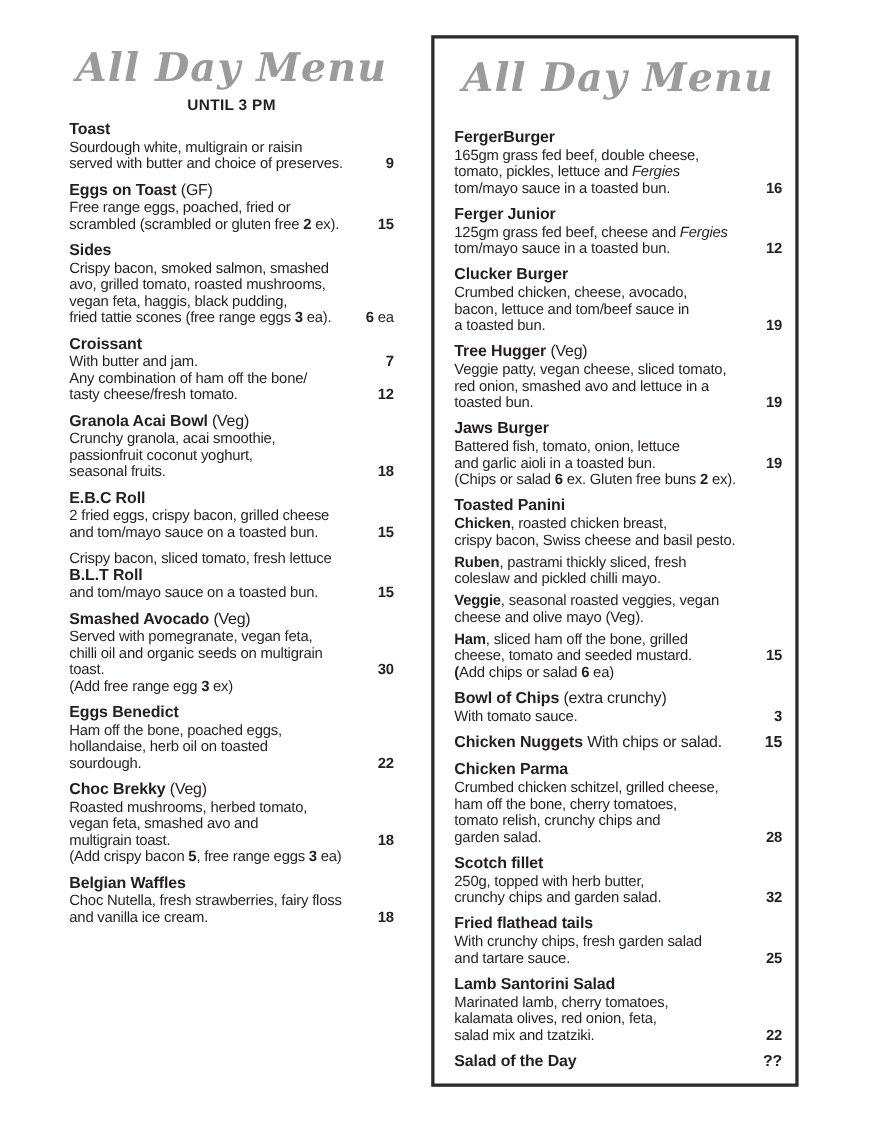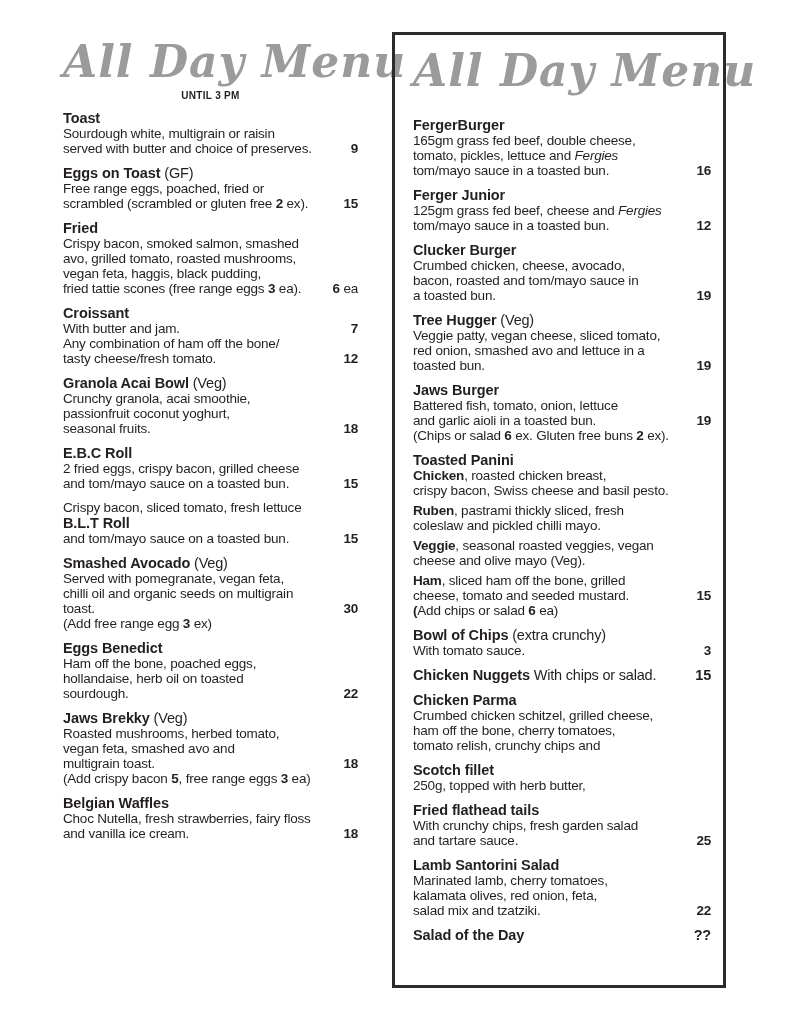--- a/index.html
+++ b/index.html
@@ -12,26 +12,26 @@
   .col { position:absolute; }
   .col-left { left:63px; top:38px; width:295px; }
   .col-right {
     left:392px; top:32px; width:334px; height:956px;
     border:3px solid #2b2b2b;
     padding:12px 12px 0 18px;
   }
   .script-title {
     font-family:"DejaVu Serif", serif;
     font-style:italic; font-weight:700;
-    color:#9b9b9b; font-size:44px; line-height:48px;
+    color:#9b9b9b; font-size:36px; line-height:48px;
     text-align:center; letter-spacing:1px;
     white-space:nowrap;
   }
   .subtitle {
-    text-align:center; font-weight:700; font-size:10px;
+    text-align:center; font-weight:700; font-size:14px;
     line-height:17px; letter-spacing:0.3px; margin-top:1px;
   }
   .col-left .items { margin-top:6px; }
   .col-right .items { margin-top:22px; }
   .menu-item { margin-bottom:9px; }
   .line {
     display:flex; align-items:baseline;
     font-size:13.5px; line-height:15px; letter-spacing:-0.2px;
   }
   .line .txt { white-space:nowrap; }
@@ -69,21 +69,21 @@
         <div class="line">
           <span class="txt">Free range eggs, poached, fried or</span>
         </div>
         <div class="line">
           <span class="txt">scrambled (scrambled or gluten free <b>2</b> ex).</span>
           <span class="price"><b>15</b></span>
         </div>
       </div>
       <div class="menu-item">
         <div class="line title-row">
-          <span class="txt"><span class="nm">Fried</span></span>
+          <span class="txt"><span class="nm">Sides</span></span>
         </div>
         <div class="line">
           <span class="txt">Crispy bacon, smoked salmon, smashed</span>
         </div>
         <div class="line">
           <span class="txt">avo, grilled tomato, roasted mushrooms,</span>
         </div>
         <div class="line">
           <span class="txt">vegan feta, haggis, black pudding,</span>
         </div>
@@ -175,21 +175,21 @@
         <div class="line">
           <span class="txt">hollandaise, herb oil on toasted</span>
         </div>
         <div class="line">
           <span class="txt">sourdough.</span>
           <span class="price"><b>22</b></span>
         </div>
       </div>
       <div class="menu-item">
         <div class="line title-row">
-          <span class="txt"><span class="nm">Jaws Brekky</span> (Veg)</span>
+          <span class="txt"><span class="nm">Choc Brekky</span> (Veg)</span>
         </div>
         <div class="line">
           <span class="txt">Roasted mushrooms, herbed tomato,</span>
         </div>
         <div class="line">
           <span class="txt">vegan feta, smashed avo and</span>
         </div>
         <div class="line">
           <span class="txt">multigrain toast.</span>
           <span class="price"><b>18</b></span>
@@ -246,21 +246,21 @@
         </div>
       </div>
       <div class="menu-item">
         <div class="line title-row">
           <span class="txt"><span class="nm">Clucker Burger</span></span>
         </div>
         <div class="line">
           <span class="txt">Crumbed chicken, cheese, avocado,</span>
         </div>
         <div class="line">
-          <span class="txt">bacon, roasted and tom/mayo sauce in</span>
+          <span class="txt">bacon, lettuce and tom/beef sauce in</span>
         </div>
         <div class="line">
           <span class="txt">a toasted bun.</span>
           <span class="price"><b>19</b></span>
         </div>
       </div>
       <div class="menu-item">
         <div class="line title-row">
           <span class="txt"><span class="nm">Tree Hugger</span> (Veg)</span>
         </div>
@@ -344,27 +344,35 @@
         </div>
         <div class="line">
           <span class="txt">Crumbed chicken schitzel, grilled cheese,</span>
         </div>
         <div class="line">
           <span class="txt">ham off the bone, cherry tomatoes,</span>
         </div>
         <div class="line">
           <span class="txt">tomato relish, crunchy chips and</span>
         </div>
+        <div class="line">
+          <span class="txt">garden salad.</span>
+          <span class="price"><b>28</b></span>
+        </div>
       </div>
       <div class="menu-item">
         <div class="line title-row">
           <span class="txt"><span class="nm">Scotch fillet</span></span>
         </div>
         <div class="line">
           <span class="txt">250g, topped with herb butter,</span>
+        </div>
+        <div class="line">
+          <span class="txt">crunchy chips and garden salad.</span>
+          <span class="price"><b>32</b></span>
         </div>
       </div>
       <div class="menu-item">
         <div class="line title-row">
           <span class="txt"><span class="nm">Fried flathead tails</span></span>
         </div>
         <div class="line">
           <span class="txt">With crunchy chips, fresh garden salad</span>
         </div>
         <div class="line">

